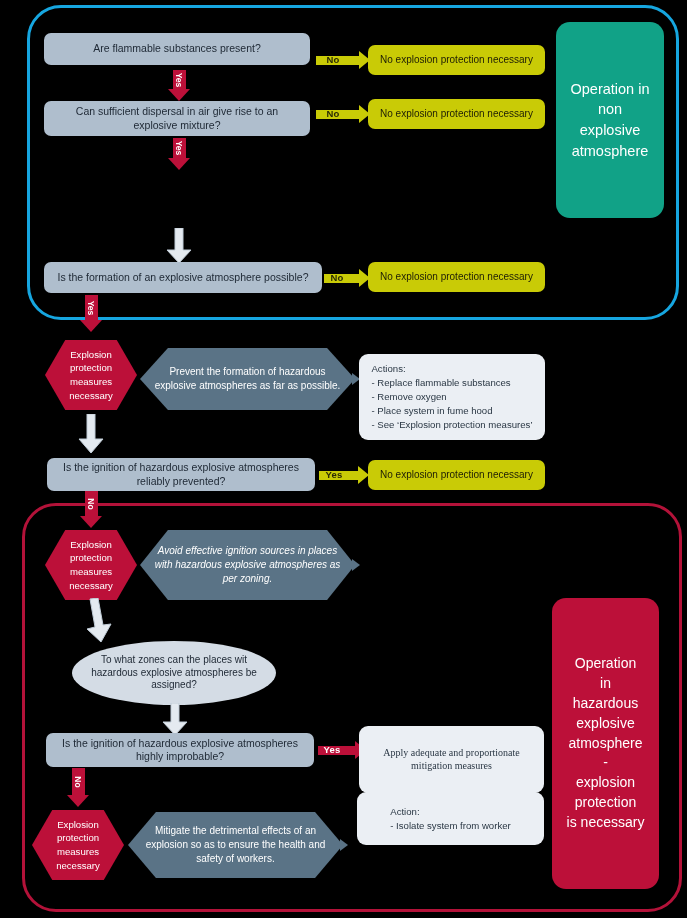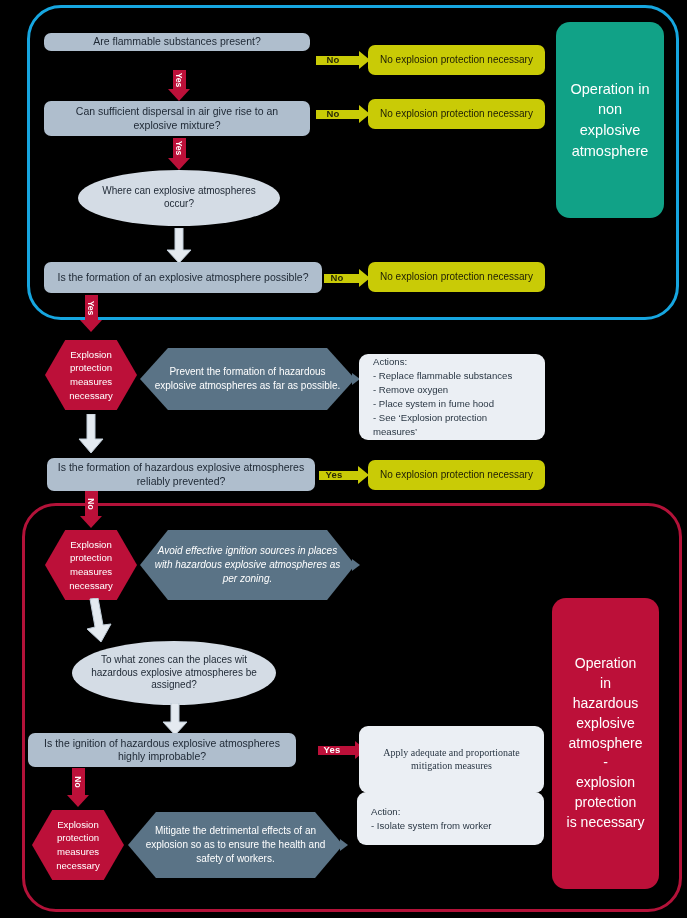--- a/index.html
+++ b/index.html
@@ -31,22 +31,22 @@
   .ellipse{
     background:#D4DCE5; border-radius:50%; color:#1d2733;
     font-size:10px; padding:6px 12px;
   }
   .lightbox{
     background:#EBEFF4; border-radius:9px; color:#2a3744;
     font-size:10px; padding:6px 10px;font-family:Liberation Serif, serif;
   }
   .listbox{
     background:#EBEFF4; border-radius:9px; color:#2a3744;
-    font-size:9.6px; padding:8px 14px;
-    align-items:center; justify-content:flex-start; text-align:left;
+    font-size:9.6px; padding:8px 0;
+    align-items:center; justify-content:center; text-align:left;
   }
   .listbox .lines{ white-space:pre-line; line-height:1.45; }
 
   .panel{
     border-radius:14px; color:#ffffff; font-size:14.5px; line-height:1.42;
     padding:8px 6px; white-space:pre-line; font-weight:400;
   }
   .panel-teal{ background:#11A287; }
   .panel-red{ background:#BC1039; font-size:14px; }
 
@@ -111,21 +111,21 @@
   }
 </style>
 </head>
 <body>
 
 <div id="stage">
 
   <div class="frame frame-blue" style="left:27px; top:5px; width:652px; height:315px;"></div>
   <div class="frame frame-red" style="left:22px; top:503px; width:660px; height:409px;"></div>
 
-  <div class="node question" style="left:44px; top:33px; width:266px; height:18px;">
+  <div class="node question" style="left:44px; top:33px; width:266px; height:32px;">
     <span>Are flammable substances present?</span>
   </div>
 
   <div class="arrow arrow-h ah-yellow" style="left:316px; top:51px; width:54px; height:18px;">
     <div class="shaft">
       <div class="lbl">No</div>
     </div>
     <div class="head"></div>
   </div>
 
@@ -155,23 +155,20 @@
     <span>No explosion protection necessary</span>
   </div>
 
   <div class="arrow arrow-v" style="left:166px; top:138px; width:26px; height:32px;">
     <div class="shaft">
       <div class="lbl">Yes</div>
     </div>
     <div class="head"></div>
   </div>
 
-  <div class="node ellipse" style="left:78px; top:170px; width:202px; height:56px;">
-    <span>Where can explosive atmospheres occur?</span>
-  </div>
 
   <div class="arrow-white" style="left:166px; top:228px; width:26px; height:36px;">
     <svg width="26" height="36" viewBox="0 0 26 36">
       <polygon points="9,0 17,0 17,22 25,22 13,35 1,22 9,22" fill="#E4EAF0" stroke="#BFCBD6" stroke-width="1"></polygon>
     </svg>
   </div>
 
   <div class="node question" style="left:44px; top:262px; width:278px; height:31px;">
     <span>Is the formation of an explosive atmosphere possible?</span>
   </div>
@@ -222,21 +219,21 @@
 - See ‘Explosion protection measures’</span>
   </div>
 
   <div class="arrow-white" style="left:78px; top:414px; width:26px; height:40px;">
     <svg width="26" height="40" viewBox="0 0 26 40">
       <polygon points="9,0 17,0 17,25 25,25 13,39 1,25 9,25" fill="#E4EAF0" stroke="#BFCBD6" stroke-width="1"></polygon>
     </svg>
   </div>
 
   <div class="node question" style="left:47px; top:458px; width:268px; height:33px;">
-    <span>Is the formation of hazardous explosive atmospheres reliably prevented?</span>
+    <span>Is the ignition of hazardous explosive atmospheres reliably prevented?</span>
   </div>
 
   <div class="arrow arrow-h ah-yellow" style="left:319px; top:466px; width:50px; height:18px;">
     <div class="shaft">
       <div class="lbl">Yes</div>
     </div>
     <div class="head"></div>
   </div>
 
   <div class="node yellowbox" style="left:368px; top:460px; width:177px; height:30px;">
@@ -273,21 +270,21 @@
   <div class="node ellipse" style="left:72px; top:641px; width:204px; height:64px;">
     <span>To what zones can the places wit hazardous explosive atmospheres be assigned?</span>
   </div>
 
   <div class="arrow-white" style="left:162px; top:703px; width:26px; height:33px;">
     <svg width="26" height="33" viewBox="0 0 26 33">
       <polygon points="9,0 17,0 17,19 25,19 13,32 1,19 9,19" fill="#E4EAF0" stroke="#BFCBD6" stroke-width="1"></polygon>
     </svg>
   </div>
 
-  <div class="node question" style="left:28px; top:733px; width:268px; height:34px;">
+  <div class="node question" style="left:46px; top:733px; width:268px; height:34px;">
     <span>Is the ignition of hazardous explosive atmospheres highly improbable?</span>
   </div>
 
   <div class="arrow arrow-h ah-red" style="left:318px; top:741px; width:48px; height:18px;">
     <div class="shaft">
       <div class="lbl">Yes</div>
     </div>
     <div class="head"></div>
   </div>
 

